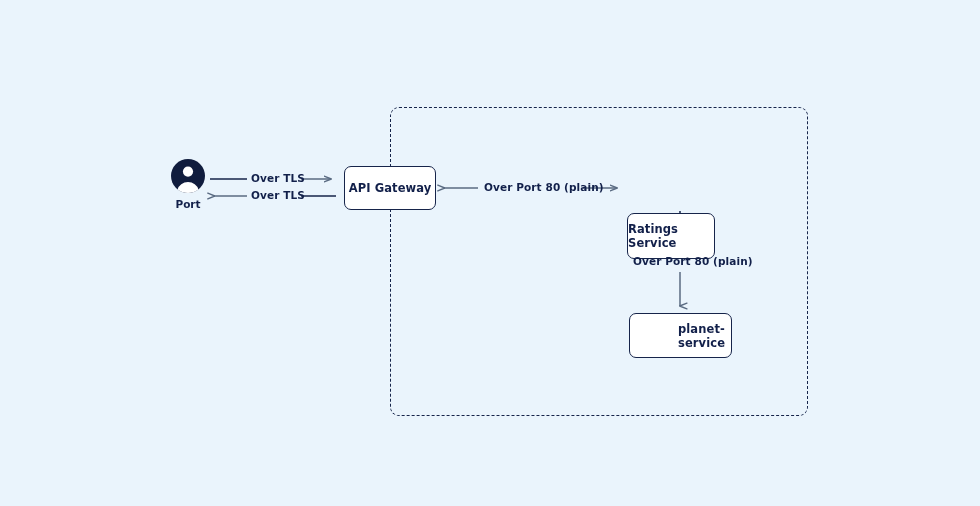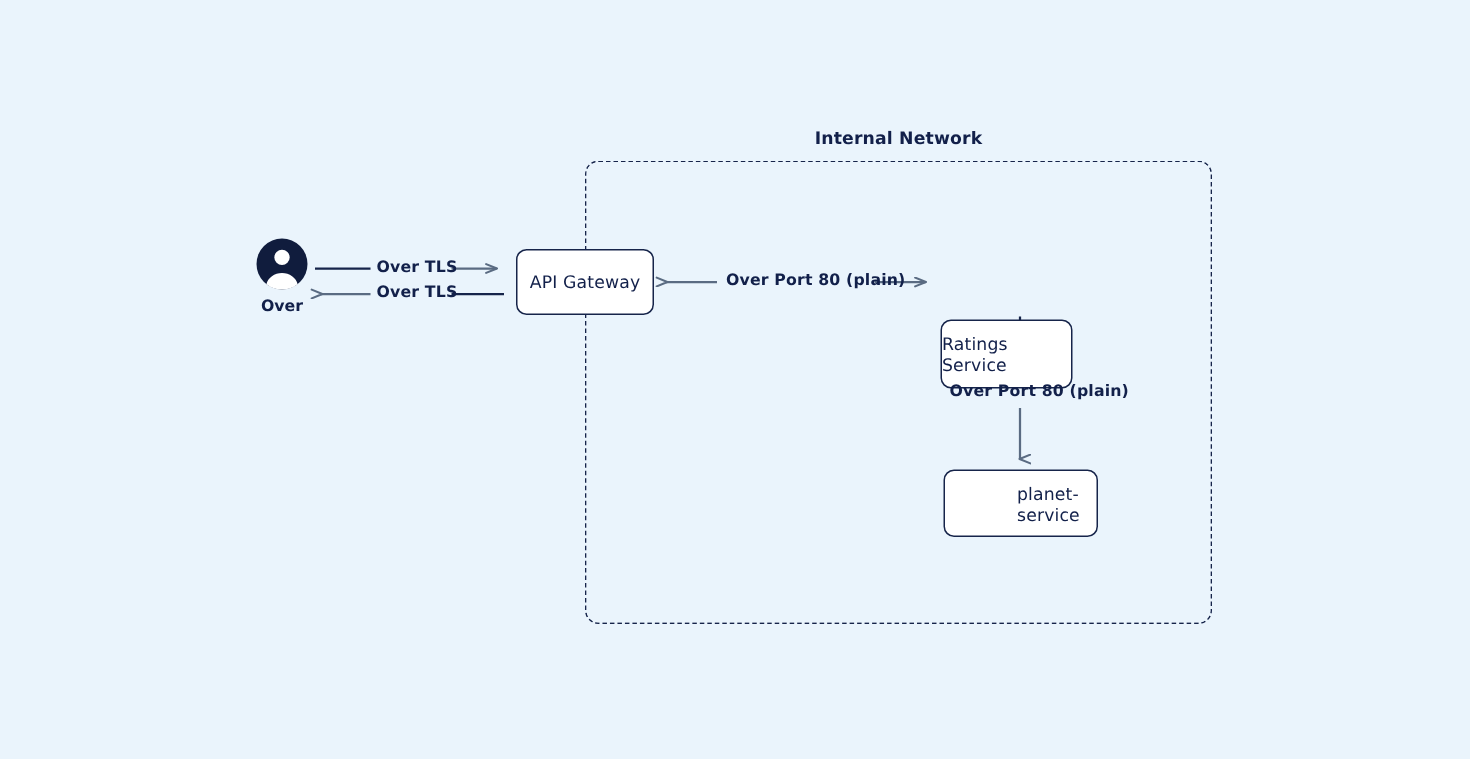--- a/index.html
+++ b/index.html
@@ -46,21 +46,21 @@
   .node-box {
     background: #ffffff;
     border: 1.7px solid #16244a;
     border-radius: 7px;
     box-sizing: border-box;
     display: flex;
     align-items: center;
     justify-content: center;
     color: #12204a;
     font-size: 11.5px;
-    font-weight: normal;
+    font-weight: bold;
     letter-spacing: 0.1px;
   }
   #node-api-gateway { left: 344px; top: 166px; width: 92px;  height: 44px; }
   #node-ratings-service { left: 627px; top: 165px; width: 88px; height: 46px; margin-top: 48px; }
   #node-planet-service  { left: 629px; top: 313px; width: 103px; height: 45px; padding-left: 48px; }
 
   
   #user-actor {
     left: 160px;
     top: 158px;
@@ -105,21 +105,20 @@
     pointer-events: none;
   }
 </style>
 </head>
 <body>
 
 <div id="canvas">
 
   <div class="abs" id="internal-network-boundary"></div>
 
-  <div class="abs" id="internal-network-label">Internal Network</div>
 
   <svg class="abs" id="connectors" viewBox="0 0 980 506" xmlns="http://www.w3.org/2000/svg">
     <defs>
       <marker id="arrow-gray-right" markerWidth="9" markerHeight="9" refX="7.5" refY="3.6" orient="auto" markerUnits="userSpaceOnUse">
         <path d="M0.6,0.7 L7.8,3.6 L0.6,6.5" fill="none" stroke="#5a6b82" stroke-width="1.4" stroke-linecap="round" stroke-linejoin="round"></path>
       </marker>
       <marker id="arrow-gray-left" markerWidth="9" markerHeight="9" refX="1.4" refY="3.6" orient="auto" markerUnits="userSpaceOnUse">
         <path d="M7.6,0.7 L0.5,3.6 L7.6,6.5" fill="none" stroke="#5a6b82" stroke-width="1.4" stroke-linecap="round" stroke-linejoin="round"></path>
       </marker>
       <marker id="arrow-gray-down" markerWidth="9" markerHeight="9" refX="3.6" refY="7.5" orient="auto" markerUnits="userSpaceOnUse">
@@ -147,21 +146,21 @@
       <line x1="680" y1="272" x2="680" y2="306" stroke="#5a6b82" stroke-width="1.5" marker-end="url(#arrow-gray-down)"></line>
     </g>
   </svg>
 
   <div class="abs" id="user-actor">
     <svg id="user-avatar" viewBox="0 0 36 36" xmlns="http://www.w3.org/2000/svg">
       <circle cx="18" cy="18" r="17" fill="#101c3d"></circle>
       <circle cx="18" cy="13.6" r="5.1" fill="#ffffff"></circle>
       <path d="M7.6,31.5 a10.6,9.2 0 0 1 20.8,0 a17,17 0 0 1 -20.8,0 Z" fill="#ffffff"></path>
     </svg>
-    <div id="user-label">Over</div>
+    <div id="user-label">Port</div>
   </div>
 
   <div class="abs node-box" id="node-api-gateway">
     <span>API Gateway</span>
   </div>
 
   <div class="abs node-box" id="node-ratings-service">
     <span>Ratings Service</span>
   </div>
 

